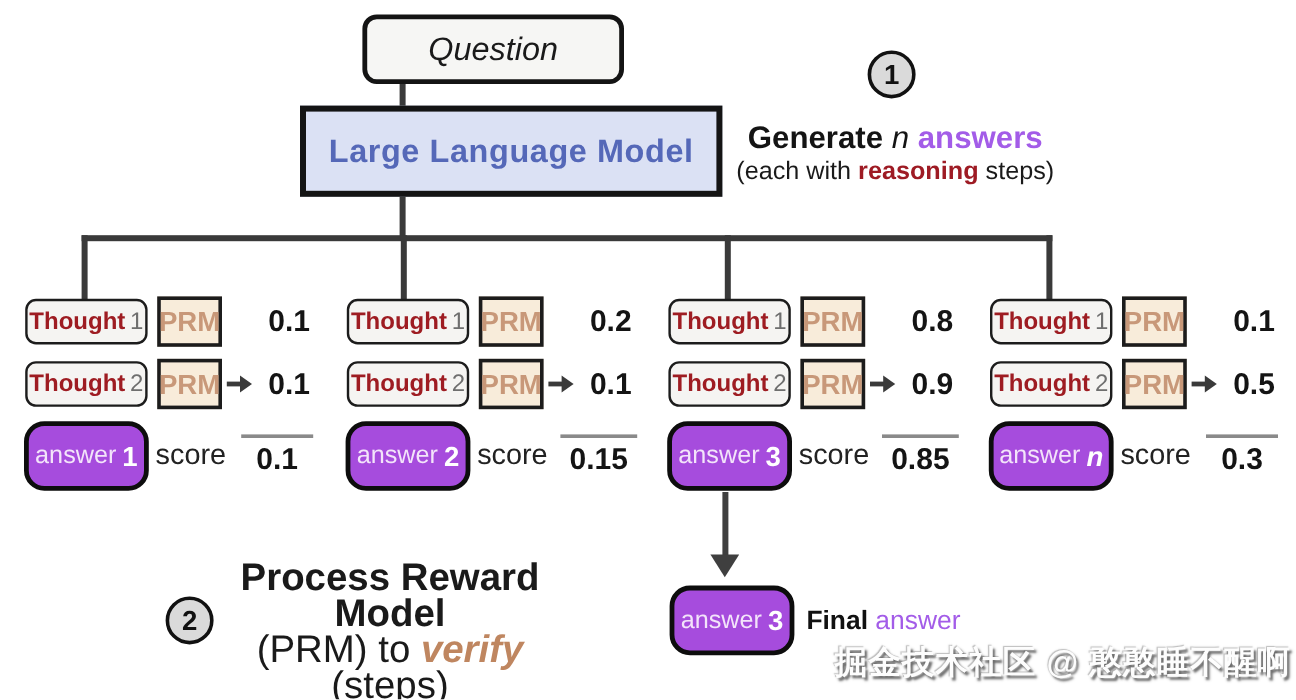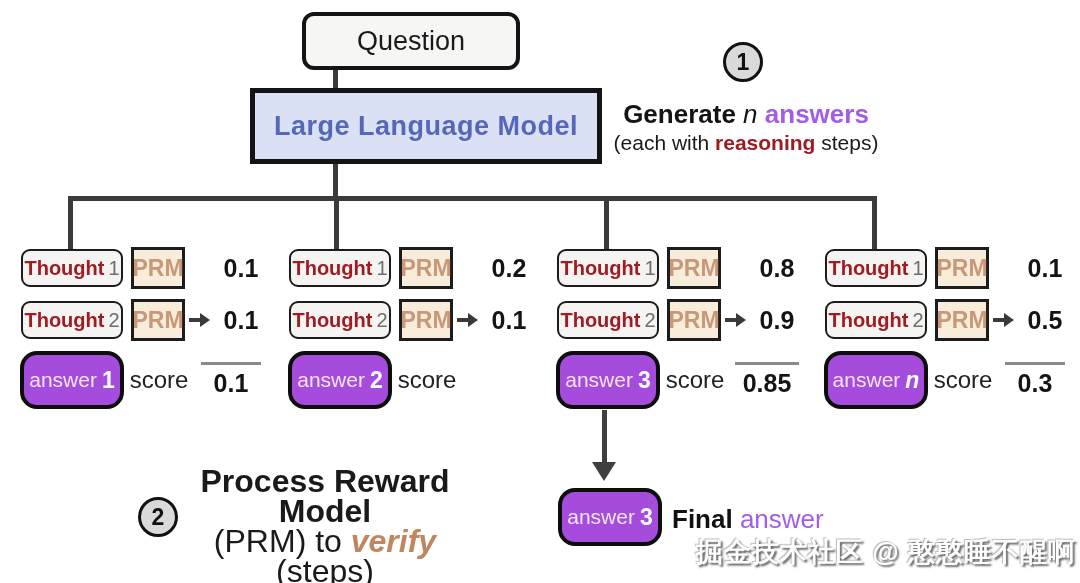--- a/index.html
+++ b/index.html
@@ -7,21 +7,21 @@
     position:relative;width:1080px;height:583px;background:#ffffff;overflow:hidden;
     font-family:"Liberation Sans", sans-serif;color:#141414;
   }
   
   .tline{position:absolute;background:#3a3a3a;}
   
   .question-box{
     position:absolute;left:302px;top:12px;width:218px;height:58px;box-sizing:border-box;
     border:4px solid #141414;border-radius:12px;background:#f6f6f4;
     display:flex;align-items:center;justify-content:center;
-    font-size:27px;font-weight:500;color:#1a1a1a;
+    font-size:27px;font-weight:500;color:#1a1a1a;font-style:italic;
   }
   .llm-box{
     position:absolute;left:250px;top:88px;width:352px;height:76px;box-sizing:border-box;
     border:5px solid #141414;background:#dbe1f4;
     display:flex;align-items:center;justify-content:center;
     font-size:27px;font-weight:600;color:#5568b8;letter-spacing:.5px;
   }
   
   .badge{
     position:absolute;width:40px;height:40px;box-sizing:border-box;border-radius:50%;
@@ -81,21 +81,21 @@
     text-align:center;font-size:25px;font-weight:700;color:#141414;
   }
   
   .v-arrow-line{position:absolute;left:602px;top:410px;width:5px;height:54px;background:#3f3f3f;}
   .v-arrow-head{
     position:absolute;left:592px;top:462px;width:0;height:0;
     border-left:12px solid transparent;border-right:12px solid transparent;
     border-top:19px solid #3f3f3f;
   }
   .final-box{position:absolute;left:558px;top:488px;}
-  .final-caption{position:absolute;left:672px;top:504px;font-size:26px;}
+  .final-caption{position:absolute;left:672px;top:504px;font-size:22px;}
   .final-caption .f1{font-weight:800;color:#111;}
   .final-caption .f2{font-weight:400;color:#a35ce8;}
   
   .watermark{
     position:absolute;right:4px;top:534px;font-size:27px;font-weight:700;letter-spacing:1px;
     color:#fdfdfd;
     text-shadow:2px 2px 2px rgba(90,90,90,.9), -1px -1px 1px rgba(140,140,140,.6);
     white-space:nowrap;
   }
 </style>
@@ -194,20 +194,23 @@
       <div class="slot-score">0.1</div>
     </div>
     <div class="trow arow">
       <div class="slot-box">
           <div class="answer-box">
             <span class="a-word">answer</span>
             <span class="a-num">2</span>
           </div>
         </div>
       <div class="slot-label">score</div>
+      <div class="slot-total">
+          <span class="total">0.15</span>
+        </div>
     </div>
   </div>
 
   <div class="col" style="left:552px;">
     <div class="trow">
       <div class="slot-box">
           <div class="thought-box">
             <span class="t-word">Thought</span>
             <span class="t-num">1</span>
           </div>

